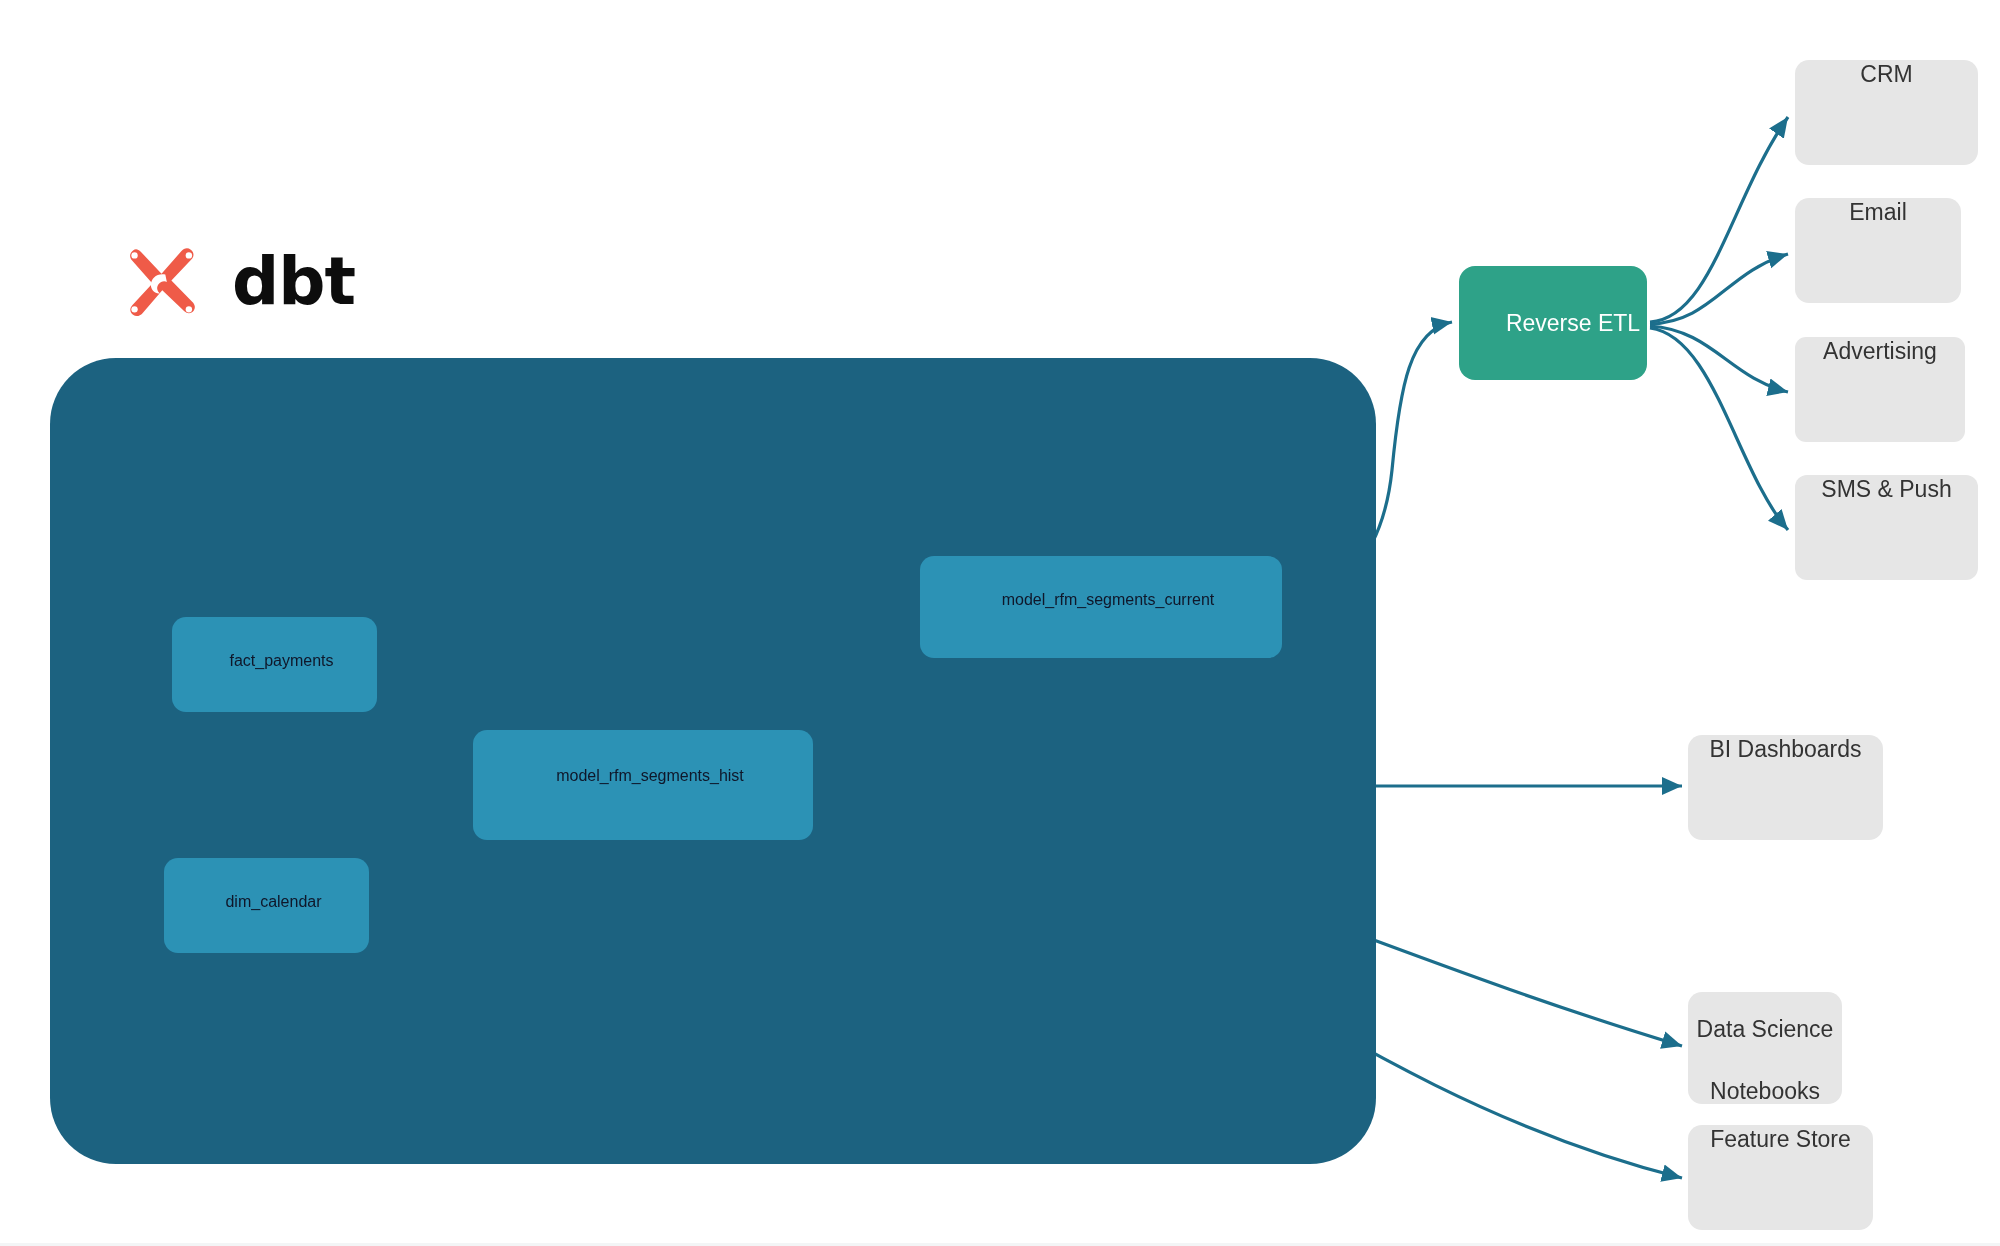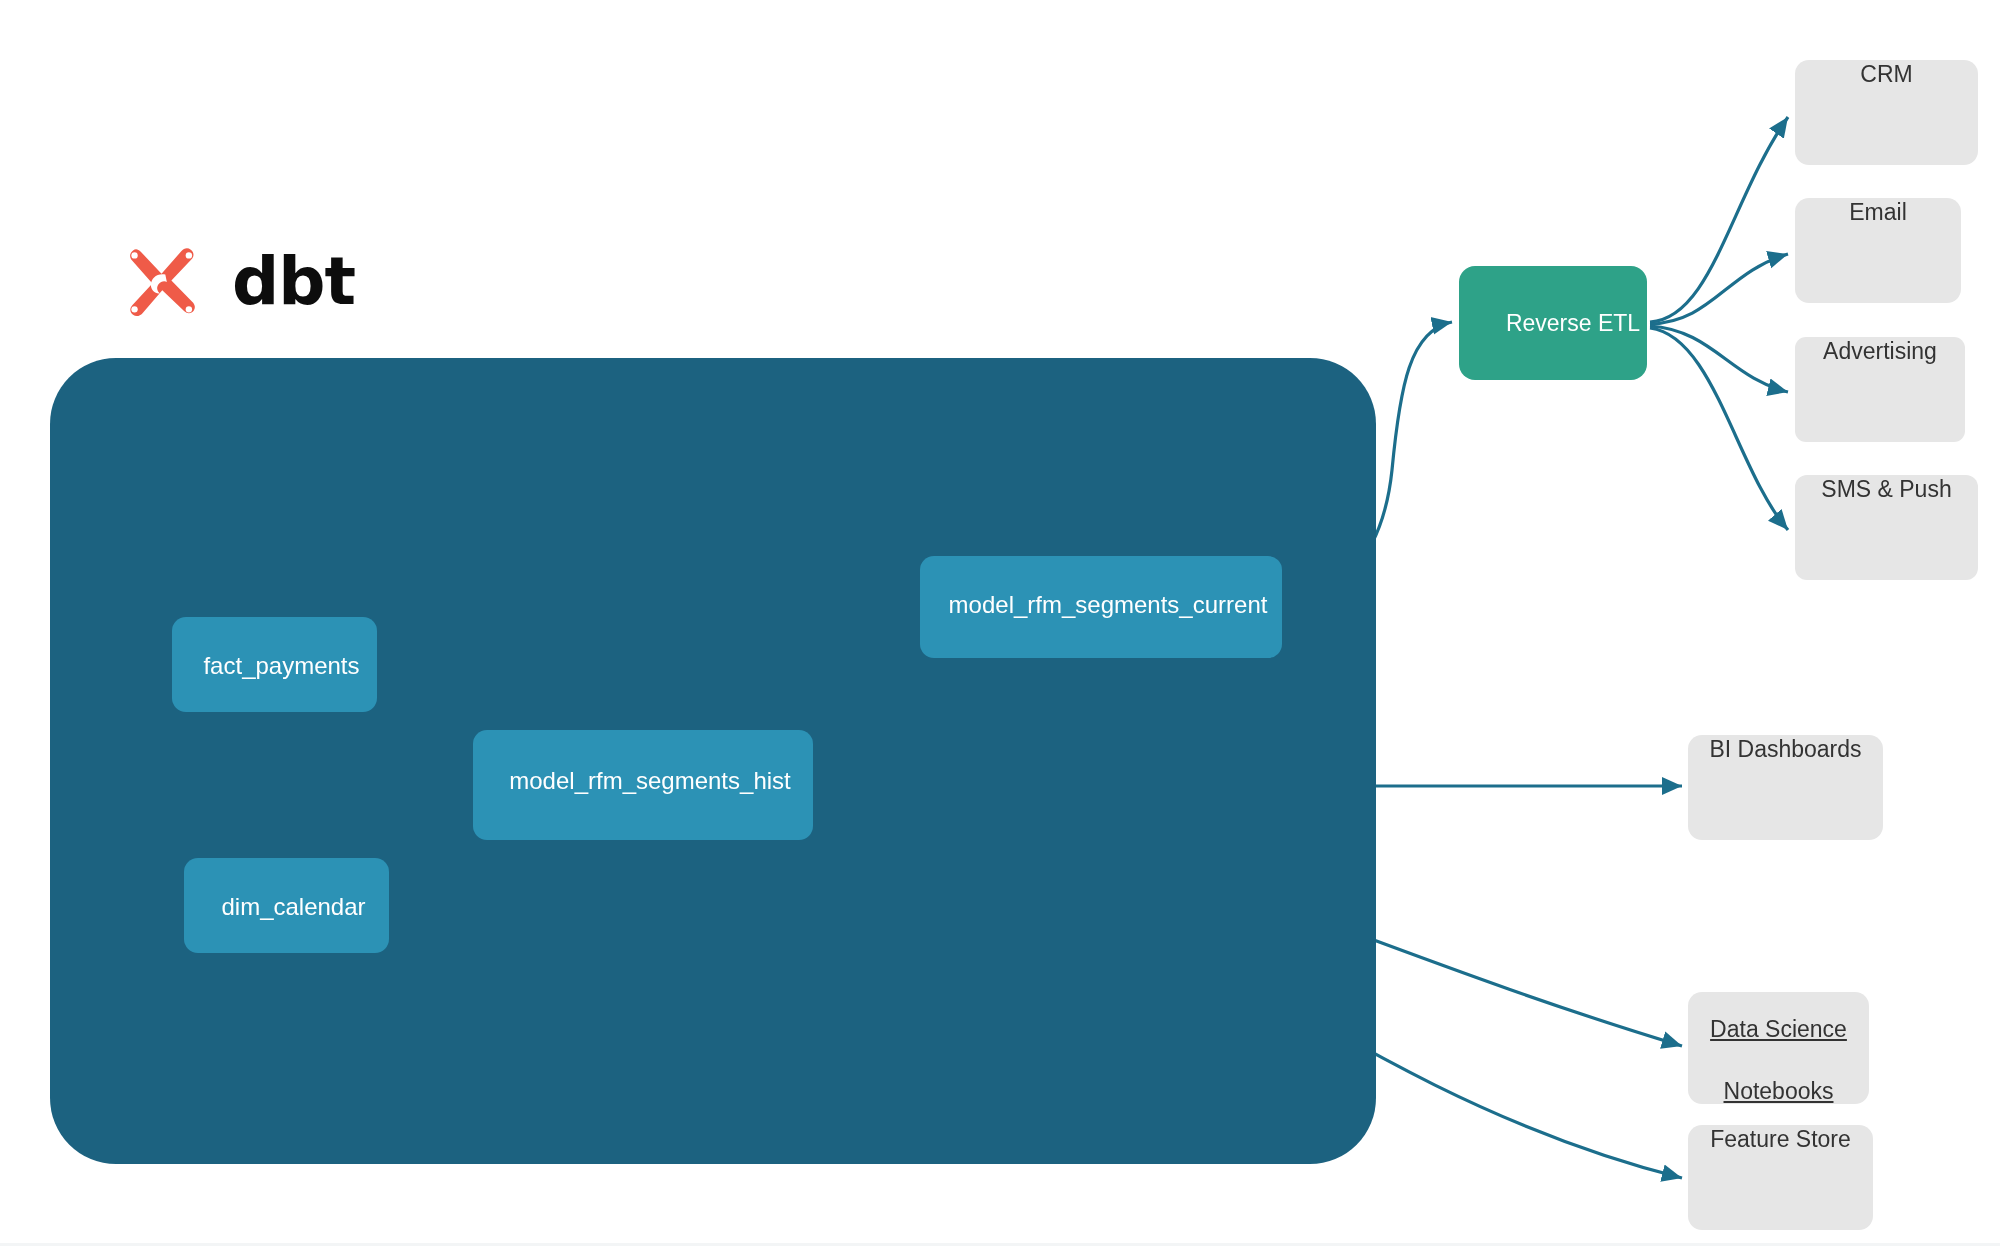--- a/index.html
+++ b/index.html
@@ -28,50 +28,50 @@
 
   
   .node{
     position:absolute;box-sizing:border-box;border-radius:14px;
     display:flex;justify-content:center;padding-top:0;
     text-align:center;line-height:1.25;
   }
   .node span{display:block;width:100%;}
 
   .node.model{
-    background:#2c92b5;color:#ffffff;font-size:24px;
+    background:#2c92b5;color:#0f172a;font-size:16px;
     align-items:flex-start;padding-top:34px;padding-left:14px;
   }
   .node.model.tall{padding-top:36px;}
 
   .node.reverse{
     background:#2ea288;color:#ffffff;font-size:23px;
     align-items:center;border-radius:16px;
   }
 
   .node.sink{
     background:#e6e6e6;color:#333333;font-size:23px;
     align-items:flex-start;border-radius:14px;
   }
   .node.sink.two-line{padding-top:22px;line-height:1.35;}
 
   
   #node-fact-payments       {left:172px; top:617px;  width:205px;height:95px;}
-  #node-dim-calendar        {left:184px; top:858px;  width:205px;height:95px;}
+  #node-dim-calendar        {left:164px; top:858px;  width:205px;height:95px;}
   #node-rfm-hist            {left:473px; top:730px;  width:340px;height:110px;}
   #node-rfm-current         {left:920px; top:556px;  width:362px;height:102px;}
   #node-reverse-etl         {left:1459px;top:266px;  width:188px;height:114px;padding-left:40px;}
 
   #node-crm                 {left:1795px;top:60px;   width:183px;height:105px;}
   #node-email               {left:1795px;top:198px;  width:166px;height:105px;justify-content:flex-end;}
   #node-advertising         {left:1795px;top:337px;  width:170px;height:105px;border-radius:11px;}
   #node-sms-push            {left:1795px;top:475px;  width:183px;height:105px;border-radius:12px;}
 
   #node-bi-dashboards       {left:1688px;top:735px;  width:195px;height:105px;}
-  #node-ds-notebooks        {left:1688px;top:992px;  width:181px;height:112px;text-decoration:underline;}
+  #node-ds-notebooks        {left:1688px;top:992px;  width:154px;height:112px;}
   #node-feature-store       {left:1688px;top:1125px; width:185px;height:105px;}
 
   .baseline{position:absolute;left:0;top:1243px;width:2000px;height:3px;background:#f3f5f6;}
 </style>
 </head>
 <body>
 
 <div id="stage">
 
   <svg id="wires" viewBox="0 0 2000 1246" preserveAspectRatio="none" aria-hidden="true">

